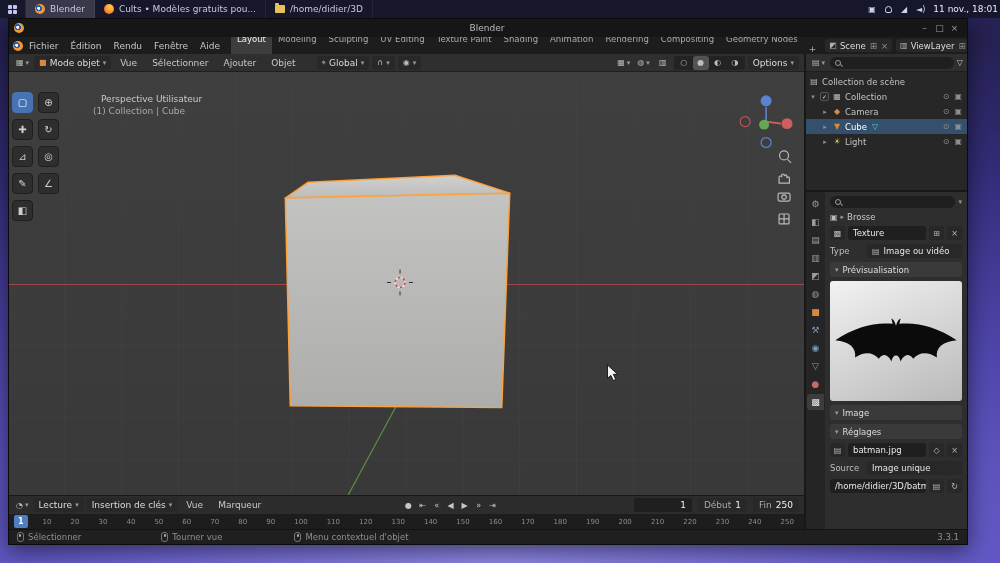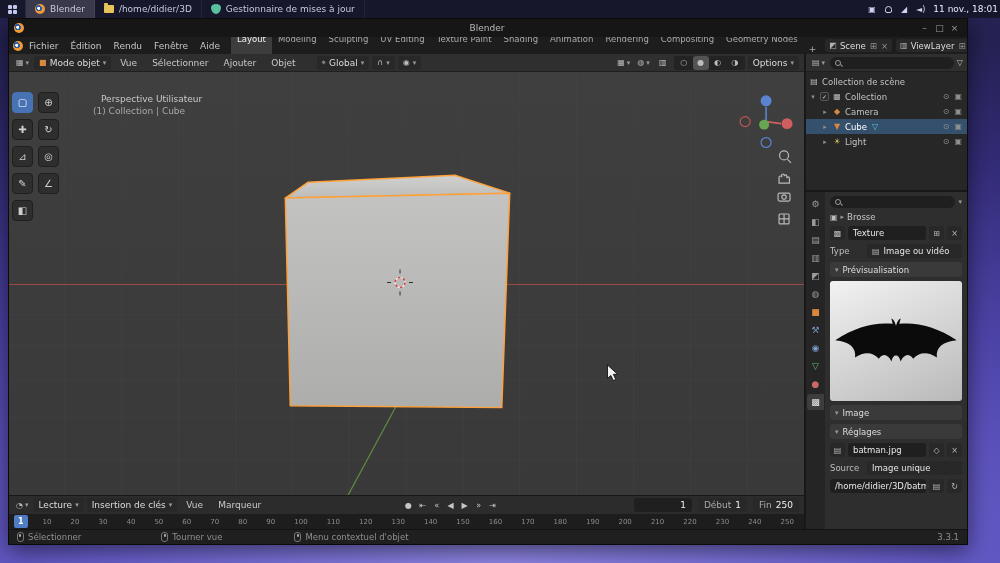--- a/index.html
+++ b/index.html
@@ -121,26 +121,26 @@
           <i></i>
           <i></i>
           <i></i>
         </span>
     </div>
     <div class="tb-win active">
       <span class="ico ico-blender"></span>
       <span>Blender</span>
     </div>
     <div class="tb-win">
+      <span class="ico ico-firefox"></span>
+      <span>Cults • Modèles gratuits pou...</span>
+    </div>
+    <div class="tb-win">
       <span class="ico ico-folder"></span>
       <span>/home/didier/3D</span>
-    </div>
-    <div class="tb-win">
-      <span class="ico ico-shield"></span>
-      <span>Gestionnaire de mises à jour</span>
     </div>
     <div class="tb-spacer"></div>
     <div class="tray">
       <span>▣</span>
       <span class="bell"></span>
       <span>◢</span>
       <span>◄)</span>
     </div>
     <div class="clock">11 nov., 18:01</div>
   </div>

